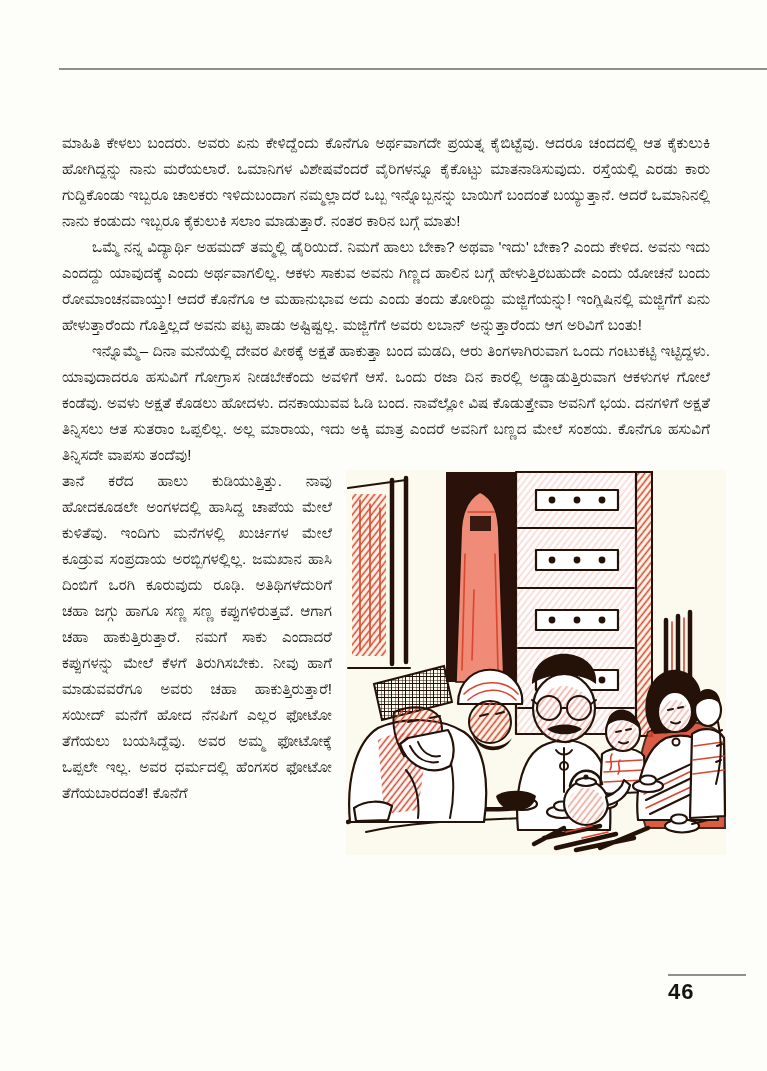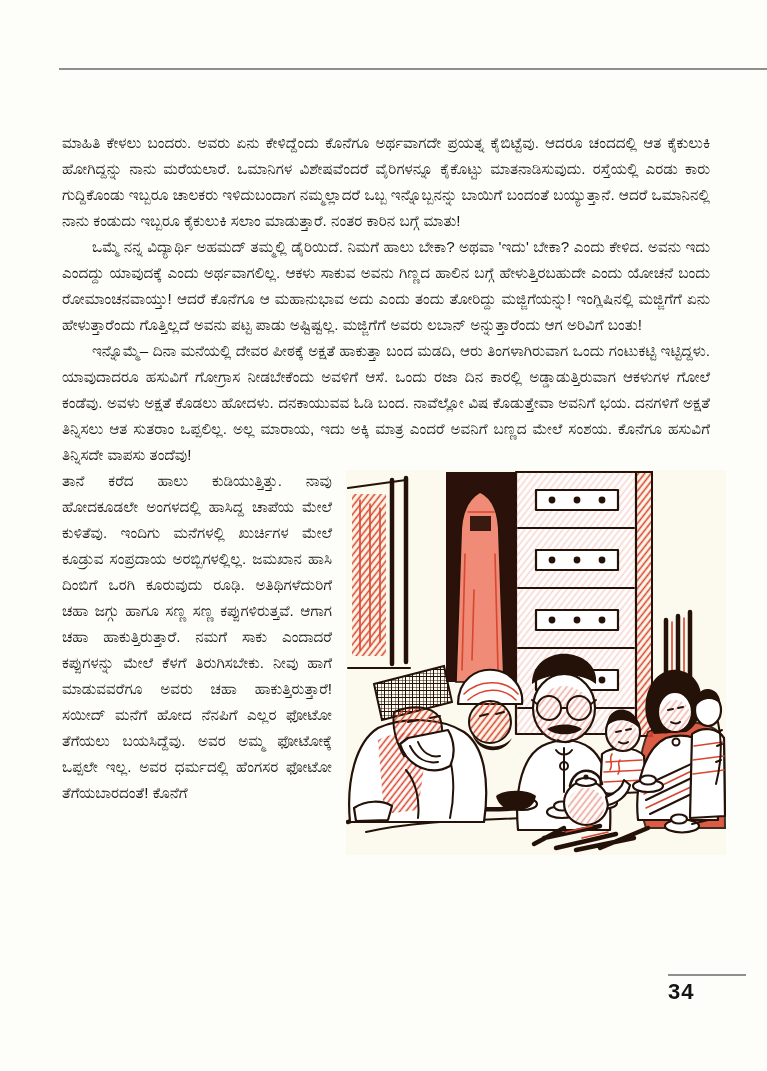--- a/index.html
+++ b/index.html
@@ -226,14 +226,14 @@
           <path class="rln" d="M264 300 c4 -6 -2 -10 2 -16 M272 304 c4 -6 -2 -10 2 -14"></path>
         </g>
       </svg>
     </figure>
     <p class="para">ತಾನೆ ಕರೆದ ಹಾಲು ಕುಡಿಯುತ್ತಿತ್ತು. ನಾವು ಹೋದಕೂಡಲೇ ಅಂಗಳದಲ್ಲಿ ಹಾಸಿದ್ದ ಚಾಪೆಯ ಮೇಲೆ ಕುಳಿತೆವು. ಇಂದಿಗು ಮನೆಗಳಲ್ಲಿ ಖುರ್ಚಿಗಳ ಮೇಲೆ ಕೂಡ್ರುವ ಸಂಪ್ರದಾಯ ಅರಬ್ಬಿಗಳಲ್ಲಿಲ್ಲ. ಜಮಖಾನ ಹಾಸಿ ದಿಂಬಿಗೆ ಒರಗಿ ಕೂರುವುದು ರೂಢಿ. ಅತಿಥಿಗಳೆದುರಿಗೆ ಚಹಾ ಜಗ್ಗು ಹಾಗೂ ಸಣ್ಣ ಸಣ್ಣ ಕಪ್ಪುಗಳಿರುತ್ತವೆ. ಆಗಾಗ ಚಹಾ ಹಾಕುತ್ತಿರುತ್ತಾರೆ. ನಮಗೆ ಸಾಕು ಎಂದಾದರೆ ಕಪ್ಪುಗಳನ್ನು ಮೇಲೆ ಕೆಳಗೆ ತಿರುಗಿಸಬೇಕು. ನೀವು ಹಾಗೆ ಮಾಡುವವರೆಗೂ ಅವರು ಚಹಾ ಹಾಕುತ್ತಿರುತ್ತಾರೆ! ಸಯೀದ್ ಮನೆಗೆ ಹೋದ ನೆನಪಿಗೆ ಎಲ್ಲರ ಫೋಟೋ ತೆಗೆಯಲು ಬಯಸಿದ್ದೆವು. ಅವರ ಅಮ್ಮ ಫೋಟೋಕ್ಕೆ ಒಪ್ಪಲೇ ಇಲ್ಲ. ಅವರ ಧರ್ಮದಲ್ಲಿ ಹೆಂಗಸರ ಫೋಟೋ ತೆಗೆಯಬಾರದಂತೆ! ಕೊನೆಗೆ</p>
   </div>
 </div>
 
 <div class="pagenum-block">
   <div class="pagenum-rule"></div>
-  <div class="pagenum">34</div>
+  <div class="pagenum">46</div>
 </div>
 
 </body></html>

